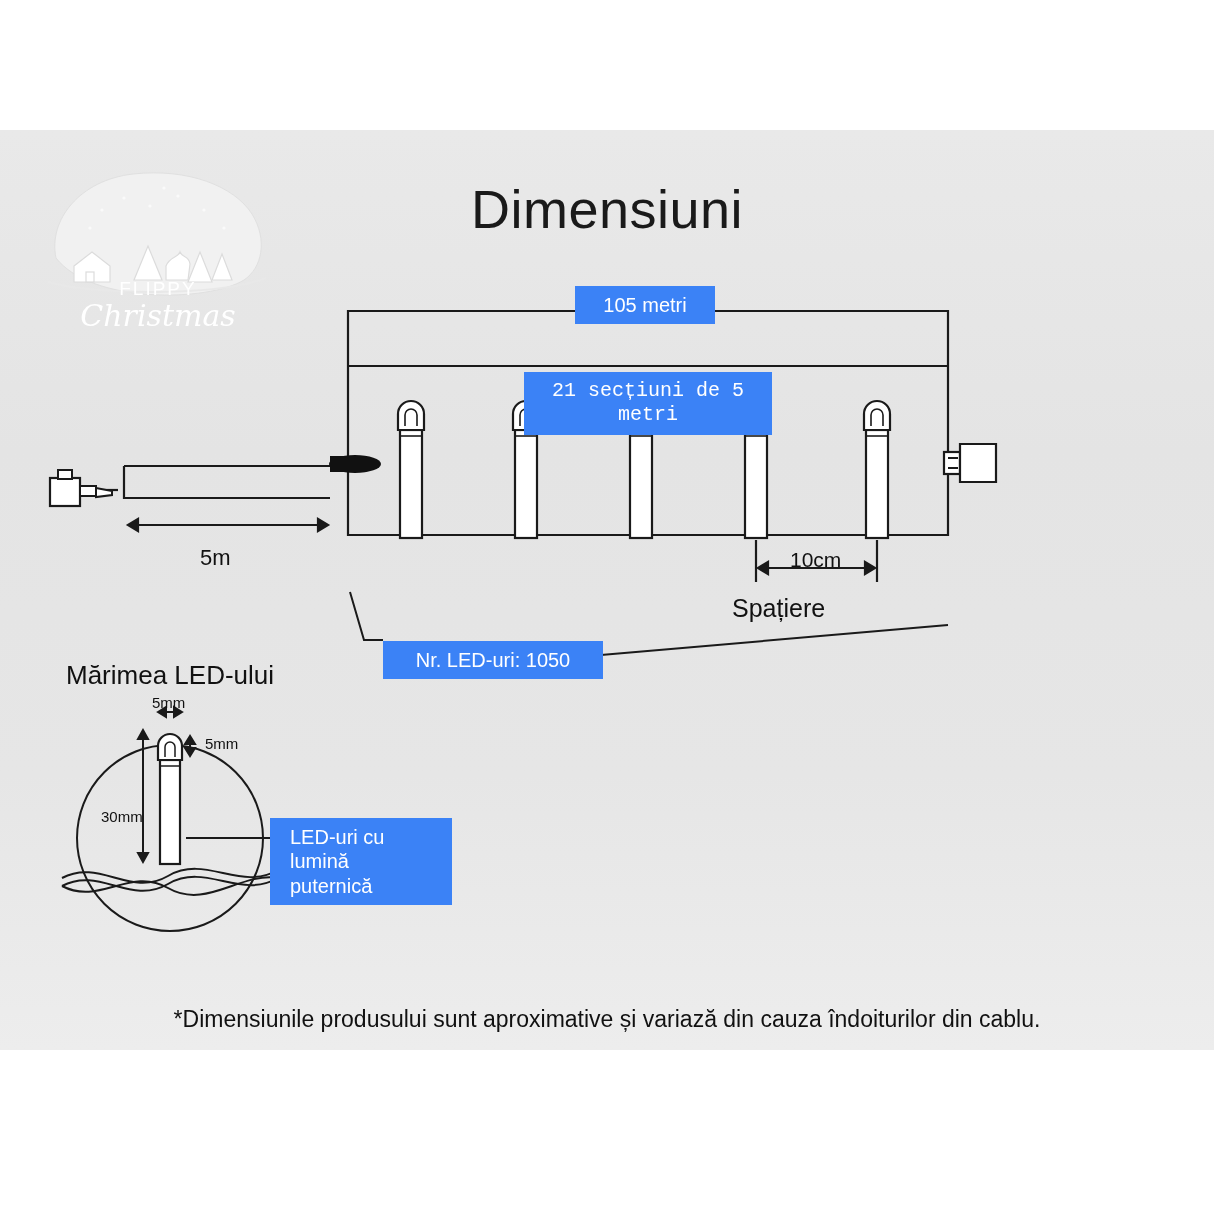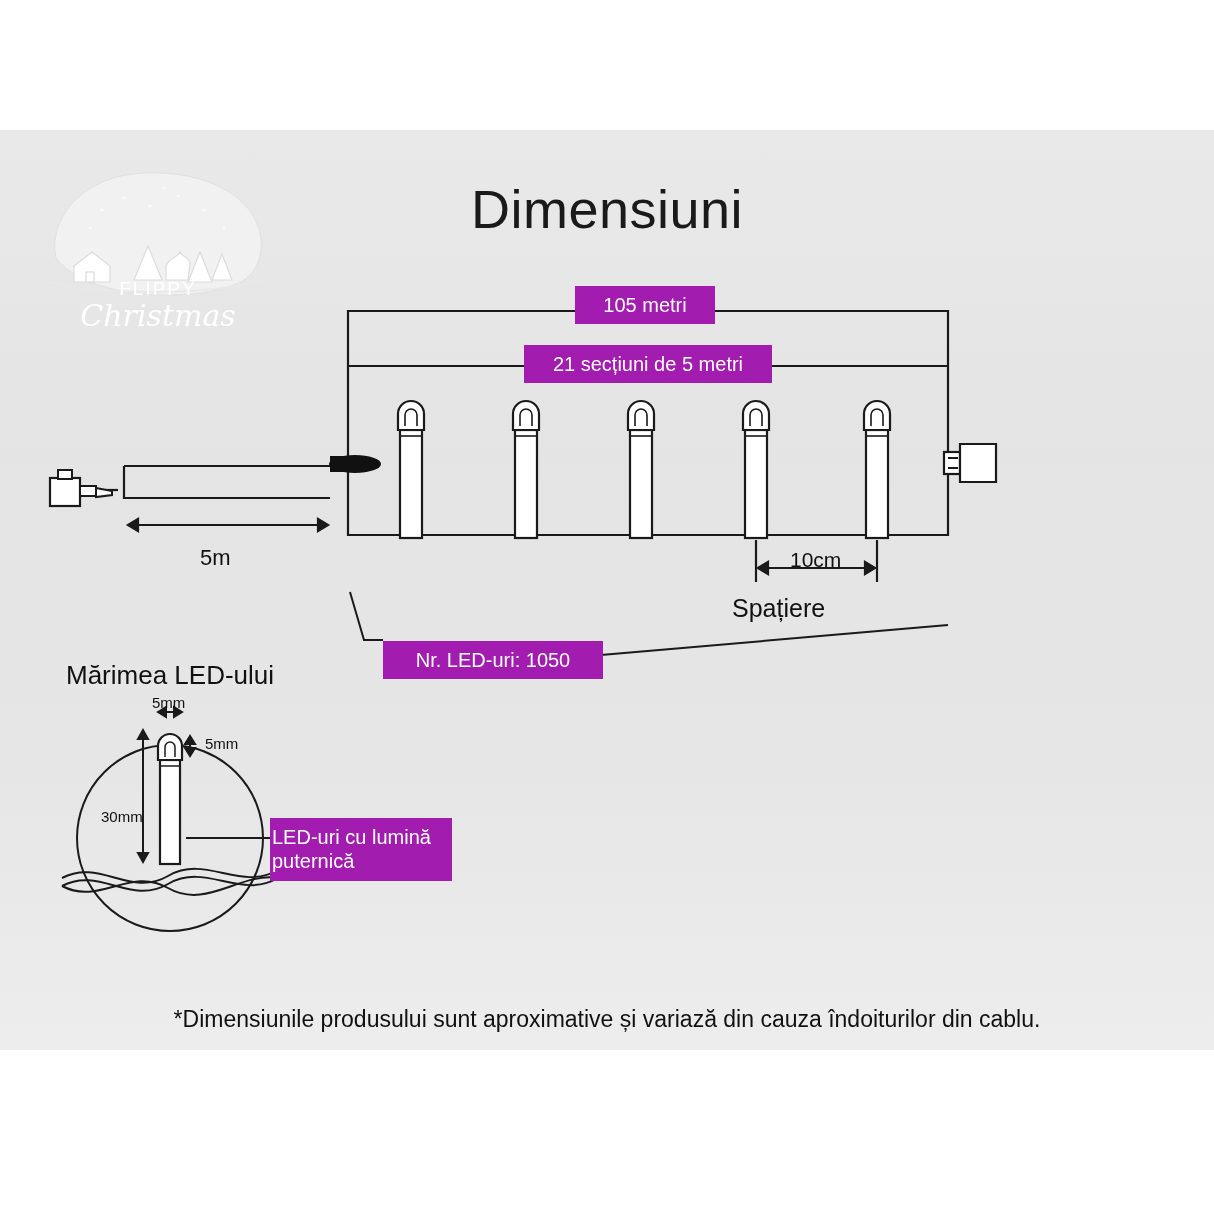--- a/index.html
+++ b/index.html
@@ -33,25 +33,25 @@
     top: 178px;
     width: 1214px;
     text-align: center;
     font-size: 54px;
     color: #1a1a1a;
     letter-spacing: 0.5px;
   }
   
   .chip {
     position: absolute;
-    background: #a21caf;
+    background: #3b82f6;
     color: #ffffff;
     font-size: 20px;
     line-height: 1.22;
-    padding: 7px 2px;
+    padding: 7px 20px;
     white-space: pre-line;
     box-sizing: border-box;
   }
   .chip.center { text-align: center; }
   .chip.left { text-align: left; }
 
   .plain-label {
     position: absolute;
     color: #111111;
     font-size: 21px;
@@ -251,21 +251,21 @@
         <path d="M143,730 l-5,9 l10,0 Z" fill="#1a1a1a"></path>
         <path d="M143,862 l-5,-9 l10,0 Z" fill="#1a1a1a"></path>
       </g>
 
       <path d="M186,838 L272,838" stroke="#1a1a1a" stroke-width="2" fill="none"></path>
     </g>
   </svg>
 
   <div class="chip center" style="left:575px; top:286px; width:140px;">105 metri</div>
 
-  <div class="chip center" style="left:524px; top:345px; width:248px;">21 secțiuni de 5 metri</div>
+  <div class="chip center" style="left:524px; top:372px; width:248px;font-family:Liberation Mono, monospace;">21 secțiuni de 5 metri</div>
 
 
   <div class="chip center" style="left:383px; top:641px; width:220px;">Nr. LED-uri: 1050</div>
 
   <div class="chip left" style="left:270px; top:818px; width:182px;">LED-uri cu lumină
 puternică</div>
 
   <div class="plain-label" style="left:200px; top:545px; font-size:22px;">5m</div>
 
   <div class="plain-label" style="left:790px; top:548px; font-size:21px;">10cm</div>

